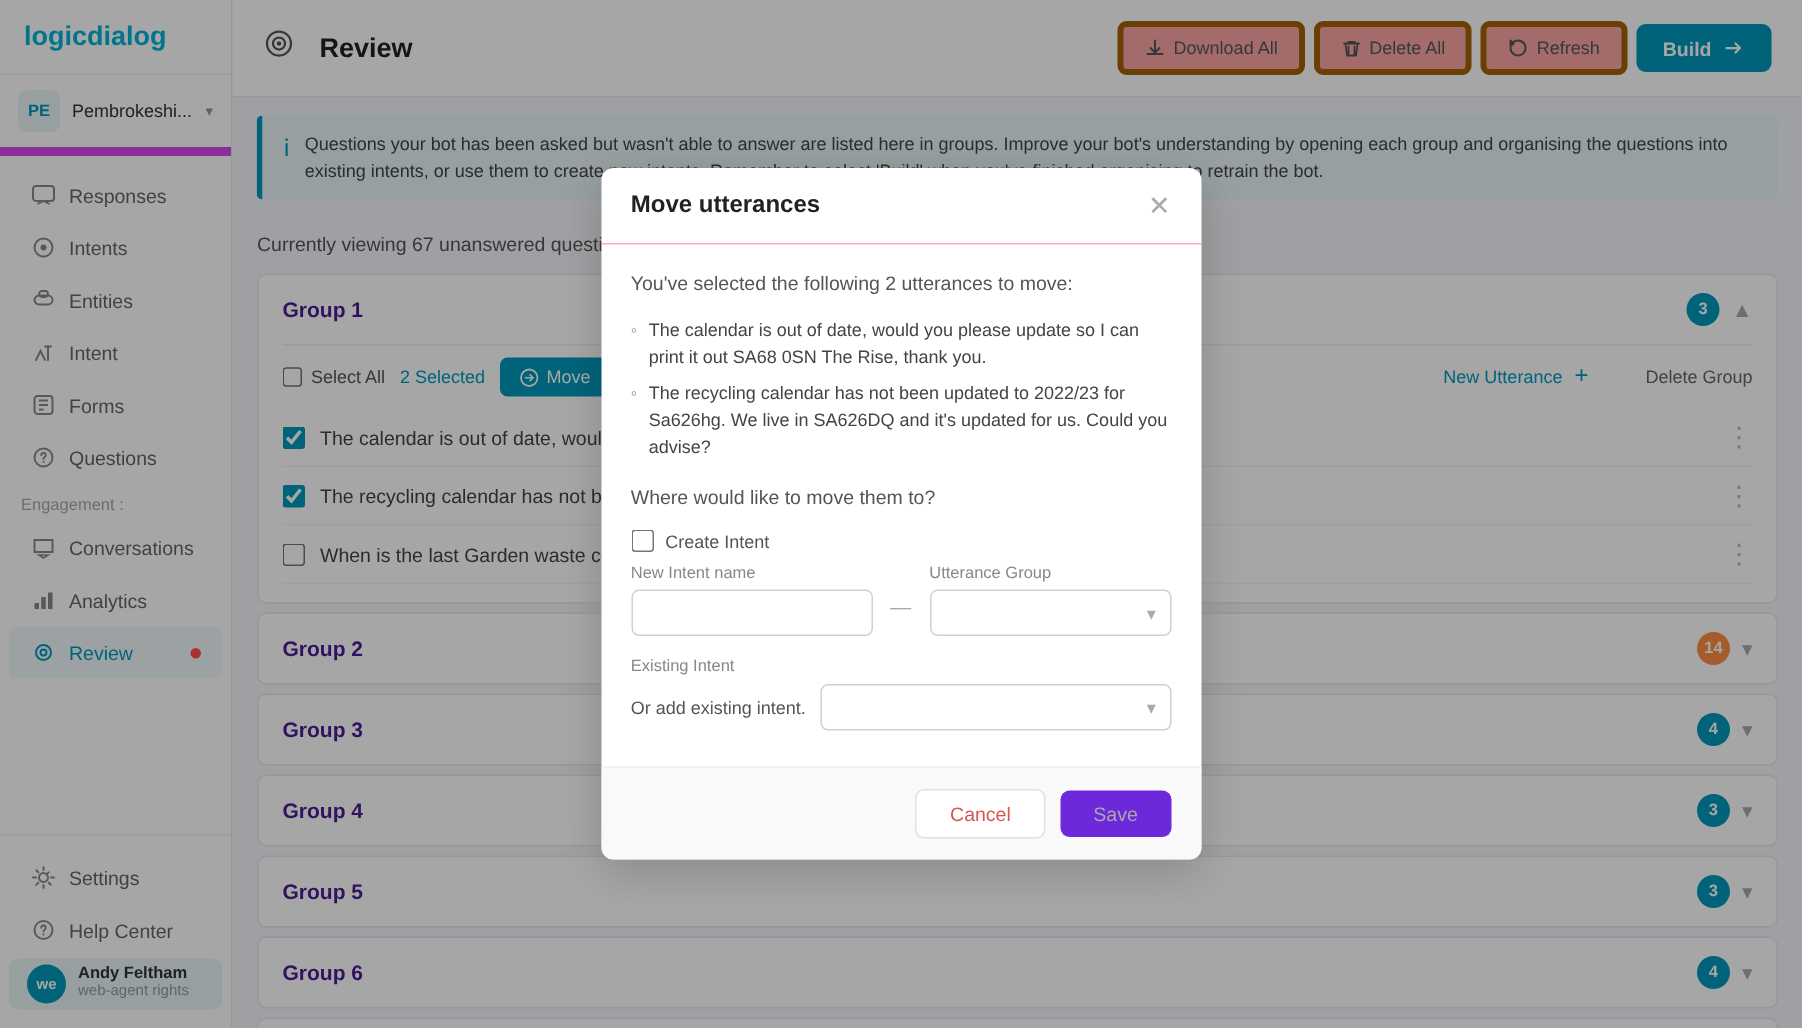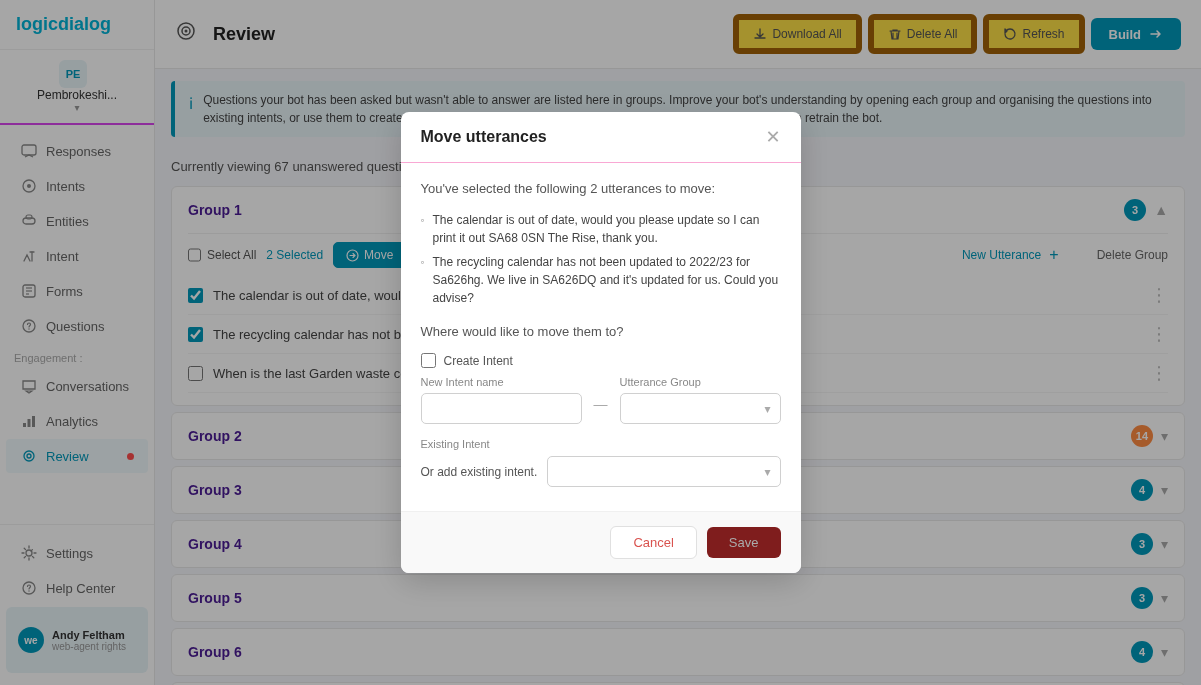--- a/index.html
+++ b/index.html
@@ -3,46 +3,46 @@
   <meta charset="utf-8">
   <style>
     * { box-sizing: border-box; margin: 0; padding: 0; }
     body { font-family: -apple-system, BlinkMacSystemFont, 'Segoe UI', sans-serif; font-size: 13px; background: #f5f6fa; display: flex; height: 685px; overflow: hidden; }
 
     
     .sidebar { width: 155px; background: #fff; border-right: 1px solid #e8e8e8; display: flex; flex-direction: column; flex-shrink: 0; }
     .sidebar-logo { padding: 14px 16px; border-bottom: 1px solid #f0f0f0; }
     .logo-text { font-size: 18px; font-weight: 700; color: #222; }
     .logo-text span { color: #00b4d8; }
-    .sidebar-account { display: flex; align-items: center; padding: 10px 12px; border-bottom: 2px solid #d946ef; cursor: pointer; flex-direction: column; }
+    .sidebar-account { display: flex; align-items: center; padding: 10px 12px; border-bottom: 6px solid #d946ef; cursor: pointer; }
     .sidebar-account .avatar { width: 28px; height: 28px; border-radius: 6px; background: #e8f4f8; display: flex; align-items: center; justify-content: center; font-size: 11px; font-weight: 700; color: #0099bb; margin-right: 8px; flex-shrink: 0; }
     .sidebar-account .acc-name { font-size: 12px; color: #333; font-weight: 500; flex: 1; overflow: hidden; text-overflow: ellipsis; white-space: nowrap; }
     .sidebar-account .chevron { color: #999; font-size: 10px; }
     .sidebar-nav { flex: 1; padding: 8px 0; }
     .nav-item { display: flex; align-items: center; padding: 8px 14px; cursor: pointer; color: #666; font-size: 13px; border-radius: 4px; margin: 1px 6px; }
     .nav-item.active { color: #0099bb; background: #f0f9fc; }
     .nav-item .nav-icon { width: 18px; height: 18px; margin-right: 8px; display: flex; align-items: center; justify-content: center; font-size: 14px; flex-shrink: 0; }
     .nav-item .active-dot { width: 7px; height: 7px; background: #ff4d4d; border-radius: 50%; margin-left: auto; }
     .nav-section-label { font-size: 11px; color: #aaa; padding: 8px 14px 4px; font-weight: 500; }
     .sidebar-bottom { padding: 10px 0; border-top: 1px solid #f0f0f0; }
-    .sidebar-user { display: flex; align-items: center; padding: 20px 12px; margin: 2px 6px; border-radius: 6px; background: #e8f4f8; cursor: pointer; }
+    .sidebar-user { display: flex; padding: 4px 12px; margin: 2px 6px; border-radius: 6px; background: #e8f4f8; cursor: pointer; }
     .sidebar-user .u-avatar { width: 26px; height: 26px; border-radius: 50%; background: #0099bb; display: flex; align-items: center; justify-content: center; color: #fff; font-size: 10px; font-weight: 700; margin-right: 8px; }
     .sidebar-user .u-info { flex: 1; }
     .sidebar-user .u-name { font-size: 11px; font-weight: 600; color: #333; }
     .sidebar-user .u-role { font-size: 10px; color: #999; }
 
     
     .main { flex: 1; display: flex; flex-direction: column; overflow: hidden; background: #f5f6fa; }
 
     
     .main-header { display: flex; align-items: center; padding: 14px 20px; background: #fff; border-bottom: 1px solid #e8e8e8; }
     .header-icon { width: 28px; height: 28px; margin-right: 10px; color: #555; }
     .header-title { font-size: 18px; font-weight: 600; color: #222; flex: 1; }
     .header-actions { display: flex; align-items: center; gap: 6px; }
-    .header-btn { display: flex; align-items: center; gap: 5px; padding: 7px 14px; border: 6px solid #a16207; background: #fde047; border-radius: 6px; cursor: pointer; font-size: 12px; color: #555; }
+    .header-btn { display: flex; align-items: center; gap: 5px; padding: 7px 14px; border: 4px solid #a16207; background: #fca5a5; border-radius: 6px; cursor: pointer; font-size: 12px; color: #555; }
     .build-btn { background: #0099bb; color: #fff; border: none; border-radius: 6px; padding: 8px 18px; font-size: 13px; font-weight: 600; cursor: pointer; display: flex; align-items: center; gap: 6px; }
 
     
     .info-banner { display: flex; align-items: flex-start; background: #e8f4f8; border-left: 4px solid #0099bb; margin: 12px 16px; padding: 10px 14px; border-radius: 4px; font-size: 12px; color: #444; line-height: 1.5; }
     .info-banner .info-icon { color: #0099bb; margin-right: 10px; font-size: 16px; flex-shrink: 0; margin-top: 1px; }
 
     
     .content-area { flex: 1; overflow-y: auto; padding: 0 16px 16px; }
     .viewing-text { font-size: 13px; color: #555; margin: 10px 0 12px; }
 
@@ -96,21 +96,21 @@
     .modal-input { width: 100%; border: 1px solid #d0d0d0; border-radius: 5px; padding: 7px 10px; font-size: 13px; color: #333; outline: none; }
     .modal-select { width: 100%; border: 1px solid #d0d0d0; border-radius: 5px; padding: 7px 10px; font-size: 13px; color: #555; background: #fff; outline: none; appearance: none; cursor: pointer; }
     .select-wrapper { position: relative; }
     .select-wrapper::after { content: '▾'; position: absolute; right: 10px; top: 50%; transform: translateY(-50%); color: #aaa; pointer-events: none; font-size: 12px; }
 
     .existing-intent-row { display: flex; align-items: center; margin-bottom: 6px; }
     .existing-intent-label { font-size: 12px; color: #555; margin-right: 10px; white-space: nowrap; }
 
     .modal-footer { display: flex; align-items: center; justify-content: flex-end; gap: 10px; padding: 14px 20px; background: #f9f9f9; border-top: 1px solid #f0f0f0; }
     .cancel-btn { padding: 8px 22px; border: 1px solid #e0e0e0; background: #fff; border-radius: 6px; font-size: 13px; color: #d9534f; cursor: pointer; font-weight: 500; }
-    .save-btn { padding: 8px 22px; background: #7f1d1d; border: none; border-radius: 6px; font-size: 13px; color: #aaa; cursor: not-allowed; font-weight: 500; }
+    .save-btn { padding: 8px 22px; background: #6d28d9; border: none; border-radius: 6px; font-size: 13px; color: #aaa; cursor: not-allowed; font-weight: 500; }
 
     
     .content-area::-webkit-scrollbar { width: 6px; }
     .content-area::-webkit-scrollbar-thumb { background: #d0d0d0; border-radius: 3px; }
   </style>
 </head>
 <body>
 
 <div class="sidebar">
   <div class="sidebar-logo">

